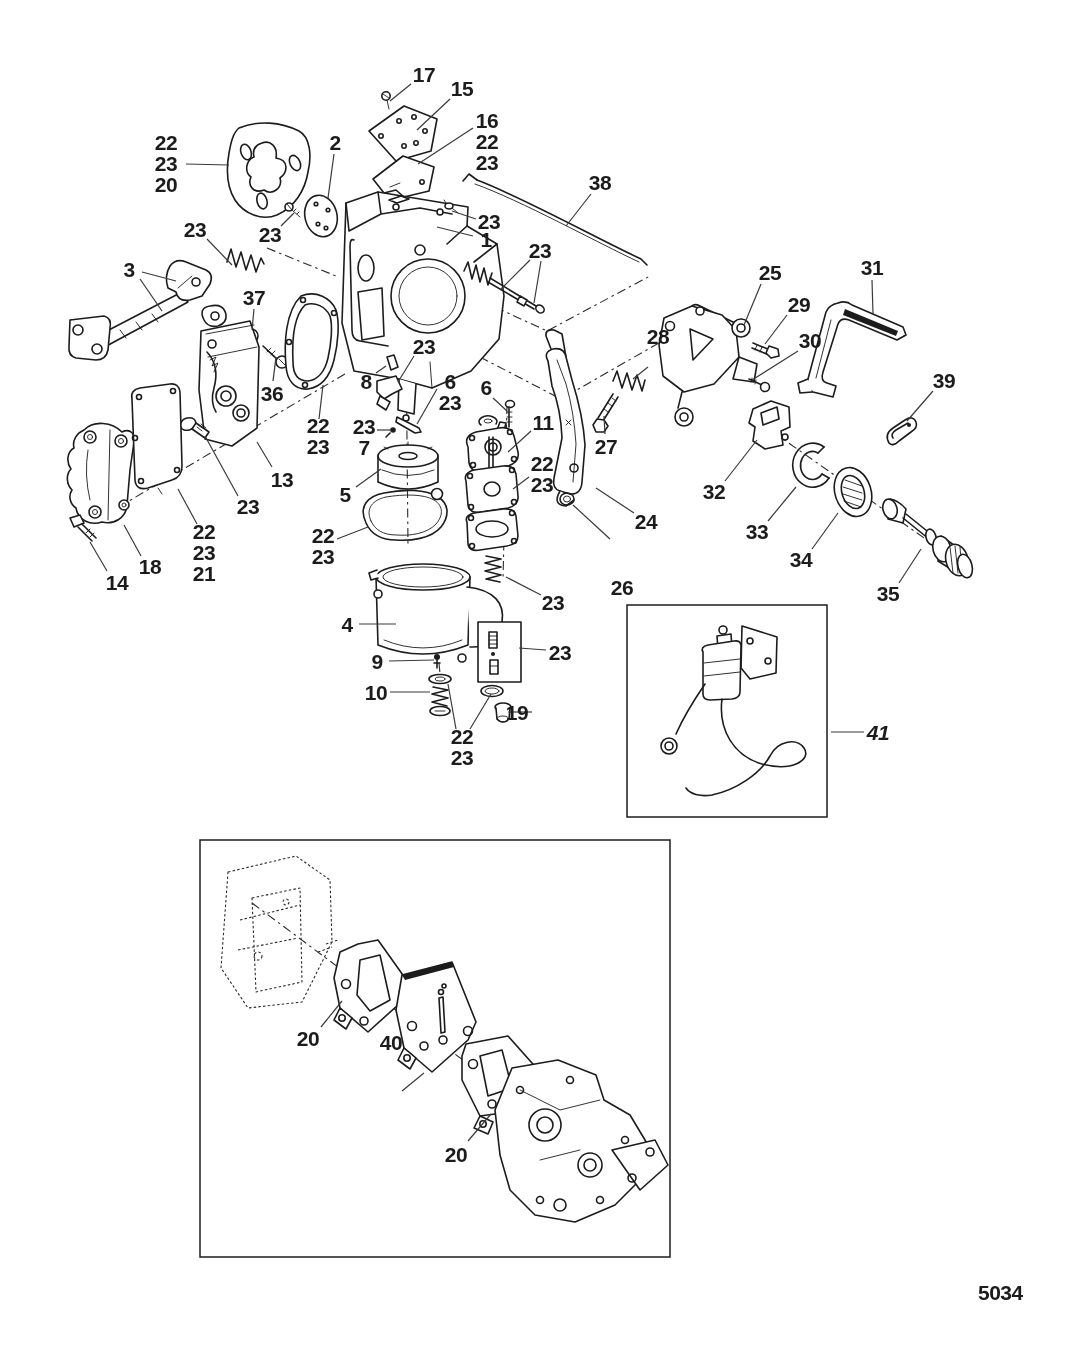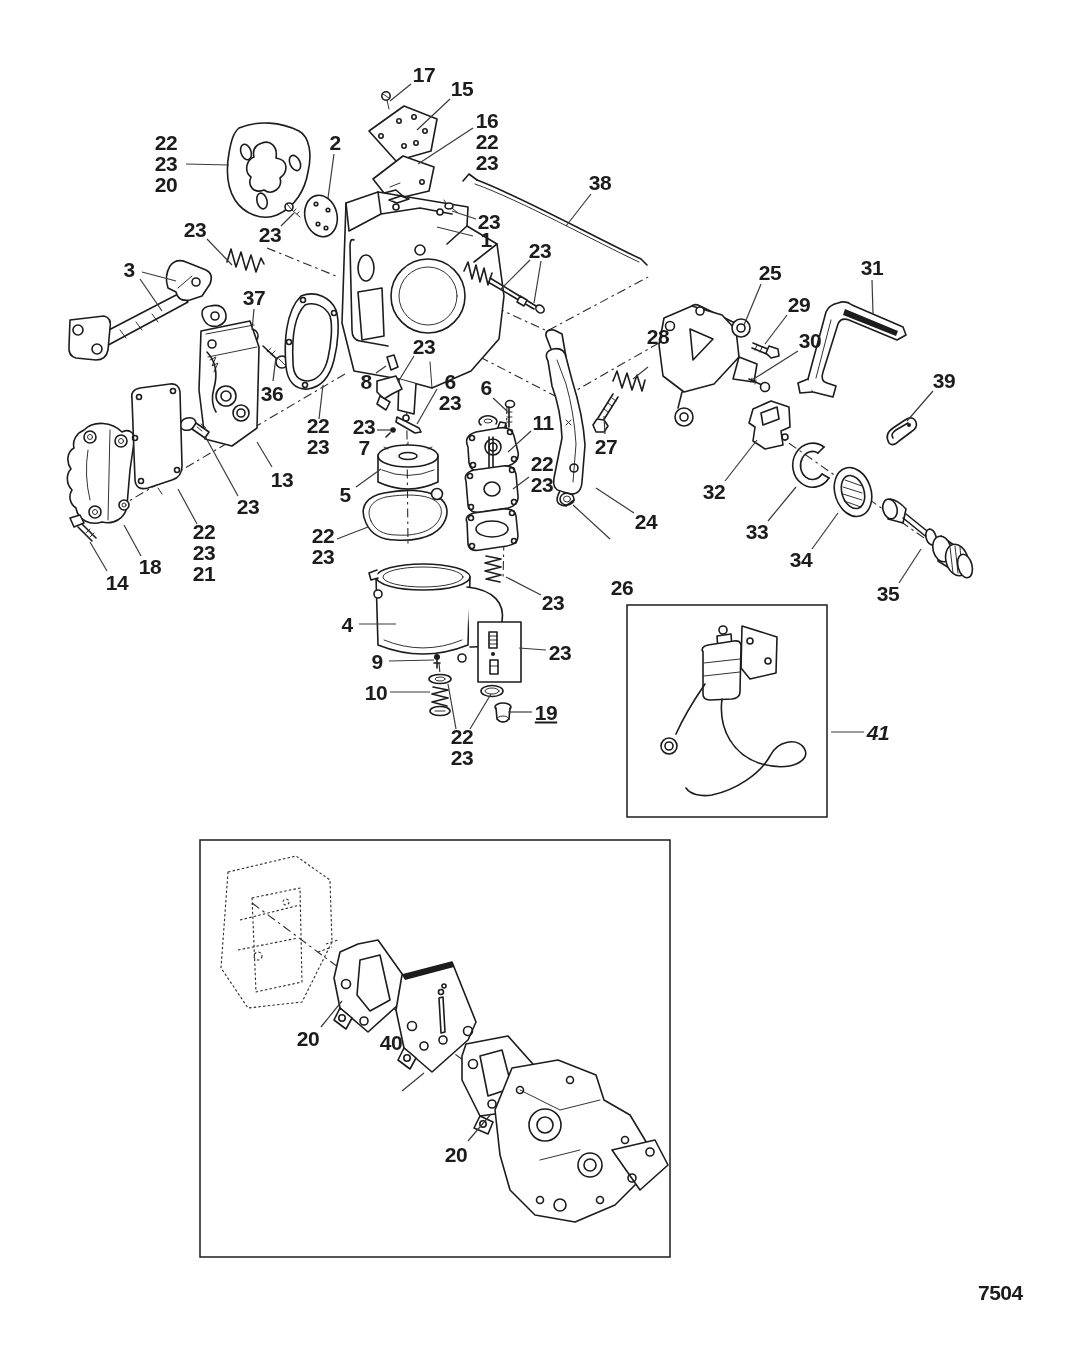--- a/index.html
+++ b/index.html
@@ -521,21 +521,21 @@
         <line x1="768" y1="521" x2="796" y2="487" class="leader"></line>
         <line x1="812" y1="549" x2="838" y2="513" class="leader"></line>
         <line x1="899" y1="583" x2="921" y2="549" class="leader"></line>
         <line x1="864" y1="732" x2="831" y2="732" class="leader"></line>
         <line x1="321" y1="1027" x2="342" y2="1001" class="leader"></line>
         <line x1="402" y1="1091" x2="424" y2="1073" class="leader"></line>
         <line x1="468" y1="1141" x2="491" y2="1114" class="leader"></line>
       </g>
   </svg>
 
-  <div class="drawing-number">7504</div>
+  <div class="drawing-number">5034</div>
 <div class="callout" style="left: 424px; top: 74px;">17</div>
     <div class="callout" style="left: 462px; top: 88px;">15</div>
     <div class="callout" style="left: 487px; top: 141px;">16
 22
 23</div>
     <div class="callout" style="left: 166px; top: 163px;">22
 23
 20</div>
     <div class="callout" style="left: 335px; top: 142px;">2</div>
     <div class="callout" style="left: 270px; top: 234px;">23</div>
@@ -567,21 +567,21 @@
 21</div>
     <div class="callout" style="left: 150px; top: 566px;">18</div>
     <div class="callout" style="left: 117px; top: 582px;">14</div>
     <div class="callout" style="left: 323px; top: 546px;">22
 23</div>
     <div class="callout" style="left: 347px; top: 624px;">4</div>
     <div class="callout" style="left: 377px; top: 661px;">9</div>
     <div class="callout" style="left: 376px; top: 692px;">10</div>
     <div class="callout" style="left: 462px; top: 747px;">22
 23</div>
-    <div class="callout" style="left: 546px; top: 712px; text-decoration: underline;">19</div>
+    <div class="callout" style="left: 517px; top: 712px;">19</div>
     <div class="callout" style="left: 553px; top: 602px;">23</div>
     <div class="callout" style="left: 560px; top: 652px;">23</div>
     <div class="callout" style="left: 646px; top: 521px;">24</div>
     <div class="callout" style="left: 622px; top: 547px; margin-top: 40px;">26</div>
     <div class="callout" style="left: 606px; top: 446px;">27</div>
     <div class="callout" style="left: 658px; top: 336px;">28</div>
     <div class="callout" style="left: 770px; top: 272px;">25</div>
     <div class="callout" style="left: 799px; top: 304px;">29</div>
     <div class="callout" style="left: 810px; top: 340px;">30</div>
     <div class="callout" style="left: 872px; top: 267px;">31</div>

